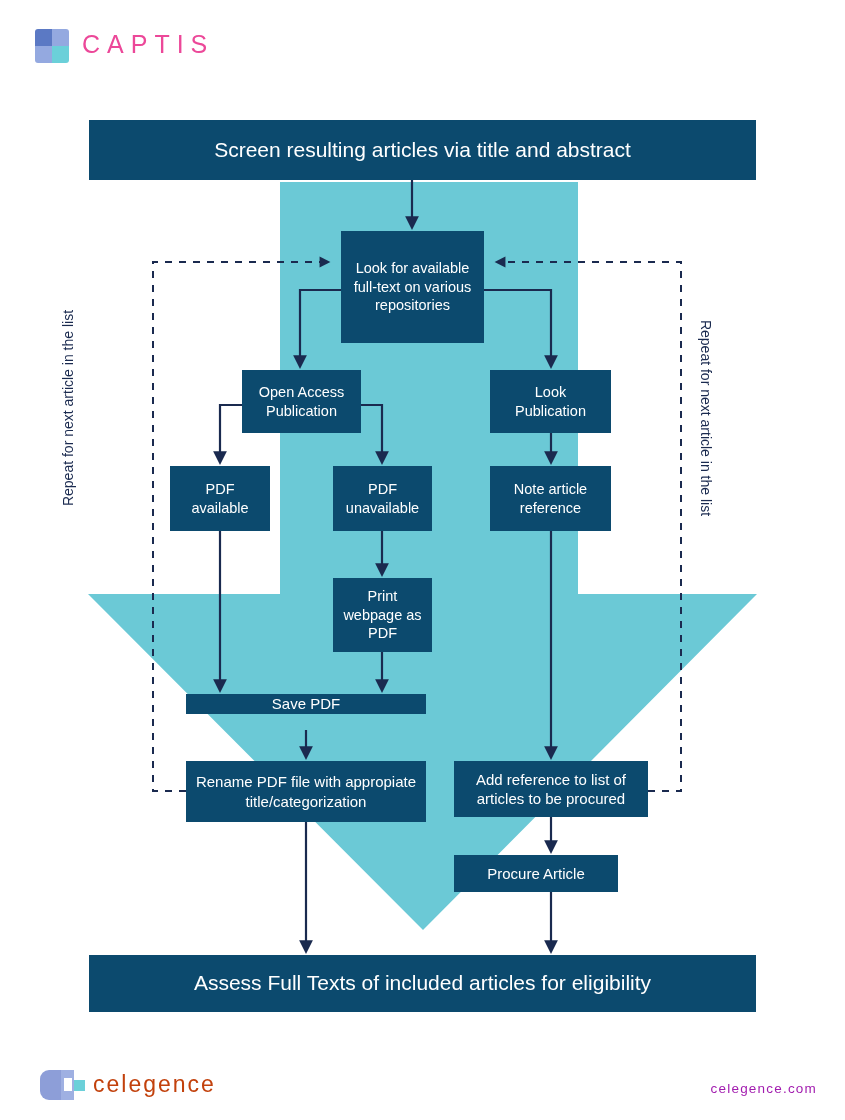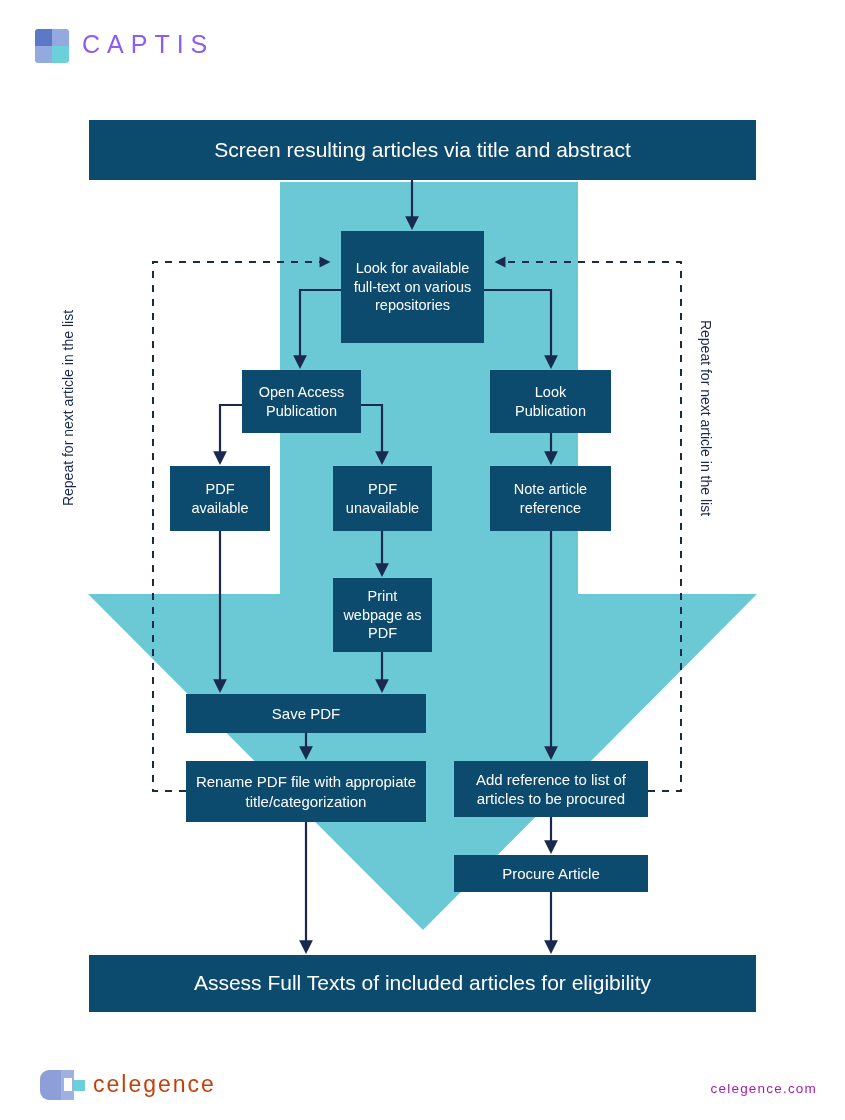--- a/index.html
+++ b/index.html
@@ -14,21 +14,21 @@
   #captis-logo{position:absolute;left:35px;top:26px;width:220px;height:40px;}
   #captis-mark{position:absolute;left:0;top:3px;width:34px;height:34px;
     display:grid;grid-template-columns:1fr 1fr;grid-template-rows:1fr 1fr;
     border-radius:3px;overflow:hidden;}
   #captis-mark i{display:block;}
   .m-tl{background:#5b79c4;}
   .m-tr{background:#94a9e0;}
   .m-bl{background:#94a9e0;}
   .m-br{background:#6bd0d9;}
   #captis-word{position:absolute;left:47px;top:4px;font-size:25px;
-    letter-spacing:7px;color:#8b5cf6;font-weight:400;}
+    letter-spacing:7px;color:#ec4899;font-weight:400;}
 
   
   #teal-arrow{position:absolute;left:0;top:0;width:845px;height:1120px;}
 
   
   #flow-lines{position:absolute;left:0;top:0;width:845px;height:1120px;}
 
   
   .node{position:absolute;background:#0c4a6e;color:#ffffff;
     display:flex;align-items:center;justify-content:center;text-align:center;
@@ -38,24 +38,24 @@
   .nd-wide{font-size:15px;}
 
   #node-screen{left:89px;top:120px;width:667px;height:60px;}
   #node-look{left:341px;top:231px;width:143px;height:112px;}
   #node-open{left:242px;top:370px;width:119px;height:63px;}
   #node-paid{left:490px;top:370px;width:121px;height:63px;}
   #node-pdfav{left:170px;top:466px;width:100px;height:65px;}
   #node-pdfun{left:333px;top:466px;width:99px;height:65px;}
   #node-note{left:490px;top:466px;width:121px;height:65px;}
   #node-print{left:333px;top:578px;width:99px;height:74px;}
-  #node-save{left:186px;top:694px;width:240px;height:39px;}
+  #node-save{left:186px;top:694px;width:240px;height:20px;}
   #node-rename{left:186px;top:761px;width:240px;height:61px;}
   #node-add{left:454px;top:761px;width:194px;height:56px;}
-  #node-procure{left:454px;top:855px;width:194px;height:37px;}
+  #node-procure{left:454px;top:855px;width:164px;height:37px;}
   #node-assess{left:89px;top:955px;width:667px;height:57px;}
 
   
   .rot-label{position:absolute;font-size:14px;color:#1a2a4f;white-space:nowrap;}
   #repeat-left{left:-82px;top:400px;width:300px;text-align:center;
     transform:rotate(-90deg);}
   #repeat-right{left:556px;top:410px;width:300px;text-align:center;
     transform:rotate(90deg);}
 
   

